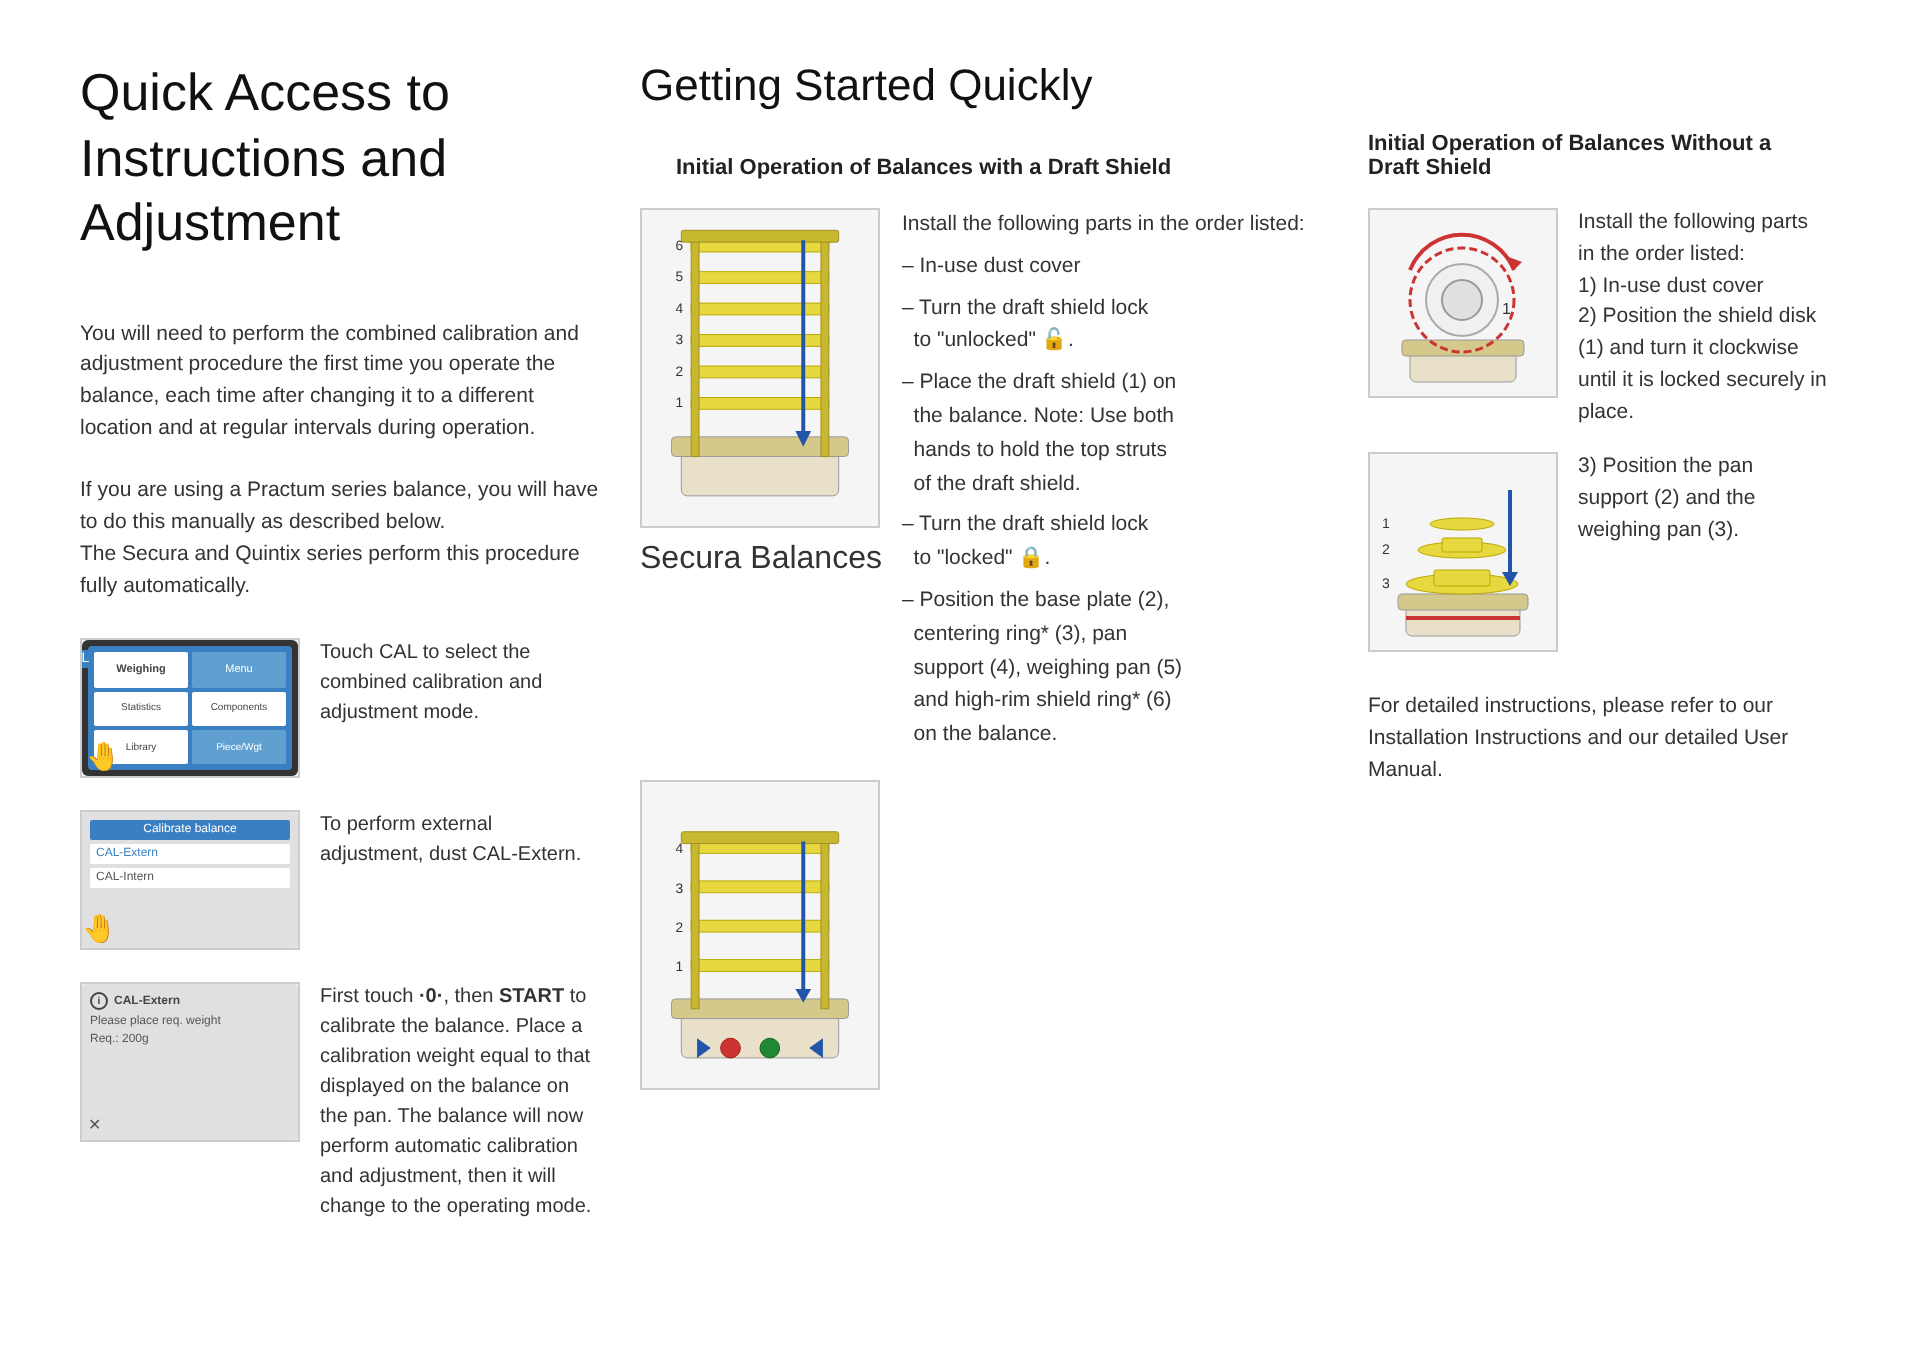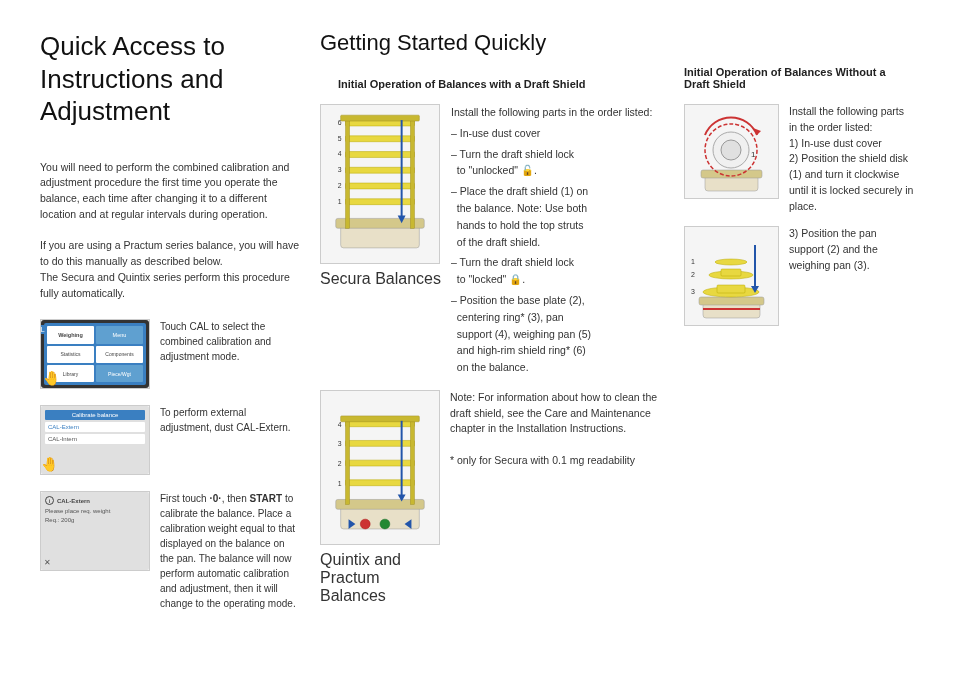--- a/index.html
+++ b/index.html
@@ -280,28 +280,22 @@
 
                 <line x1="82" y1="30" x2="82" y2="108" stroke="#2255aa" stroke-width="2"></line>
                 <polygon points="78,105 82,112 86,105" fill="#2255aa"></polygon>
 
                 <circle cx="45" cy="135" r="5" fill="#cc3333" stroke="#aa1111" stroke-width="0.5"></circle>
                 <circle cx="65" cy="135" r="5" fill="#228833" stroke="#116622" stroke-width="0.5"></circle>
 
                 <polygon points="35,135 28,130 28,140" fill="#2255aa"></polygon>
                 <polygon points="85,135 92,130 92,140" fill="#2255aa"></polygon>
               </svg>
-              <p class="caption-text">Quintix and Practum Balances</p>
             </div>
 
-            <div style="font-size:10.5px;line-height:1.5;color:#333;">
-              <p><span>Note:</span> For information about how to clean the draft shield, see the Care and Maintenance chapter in the Installation Instructions.</p>
-              <br>
-              <p>* only for Secura with 0.1 mg readability</p>
-            </div>
           </div>
         </div>
       </div>
     </div>
 
     <div class="far-right">
       <div style="height:36px;"></div>
       <p class="far-right-subtitle">Initial Operation of Balances Without a Draft Shield</p>
 
       <div class="far-right-content">
@@ -353,16 +347,19 @@
             <polygon points="66,59 70,66 74,59" fill="#2255aa"></polygon>
 
             <line x1="18" y1="82" x2="75" y2="82" stroke="#cc3333" stroke-width="2"></line>
           </svg>
         </div>
         <div class="far-right-text">
           <p>3) Position the pan support (2) and the weighing pan (3).</p>
         </div>
       </div>
 
+      <div class="footer-note">
+        <p>For detailed instructions, please refer to our Installation Instructions and our detailed User Manual.</p>
+      </div>
     </div>
 
   </div>
 </div>
 
 </body></html>

